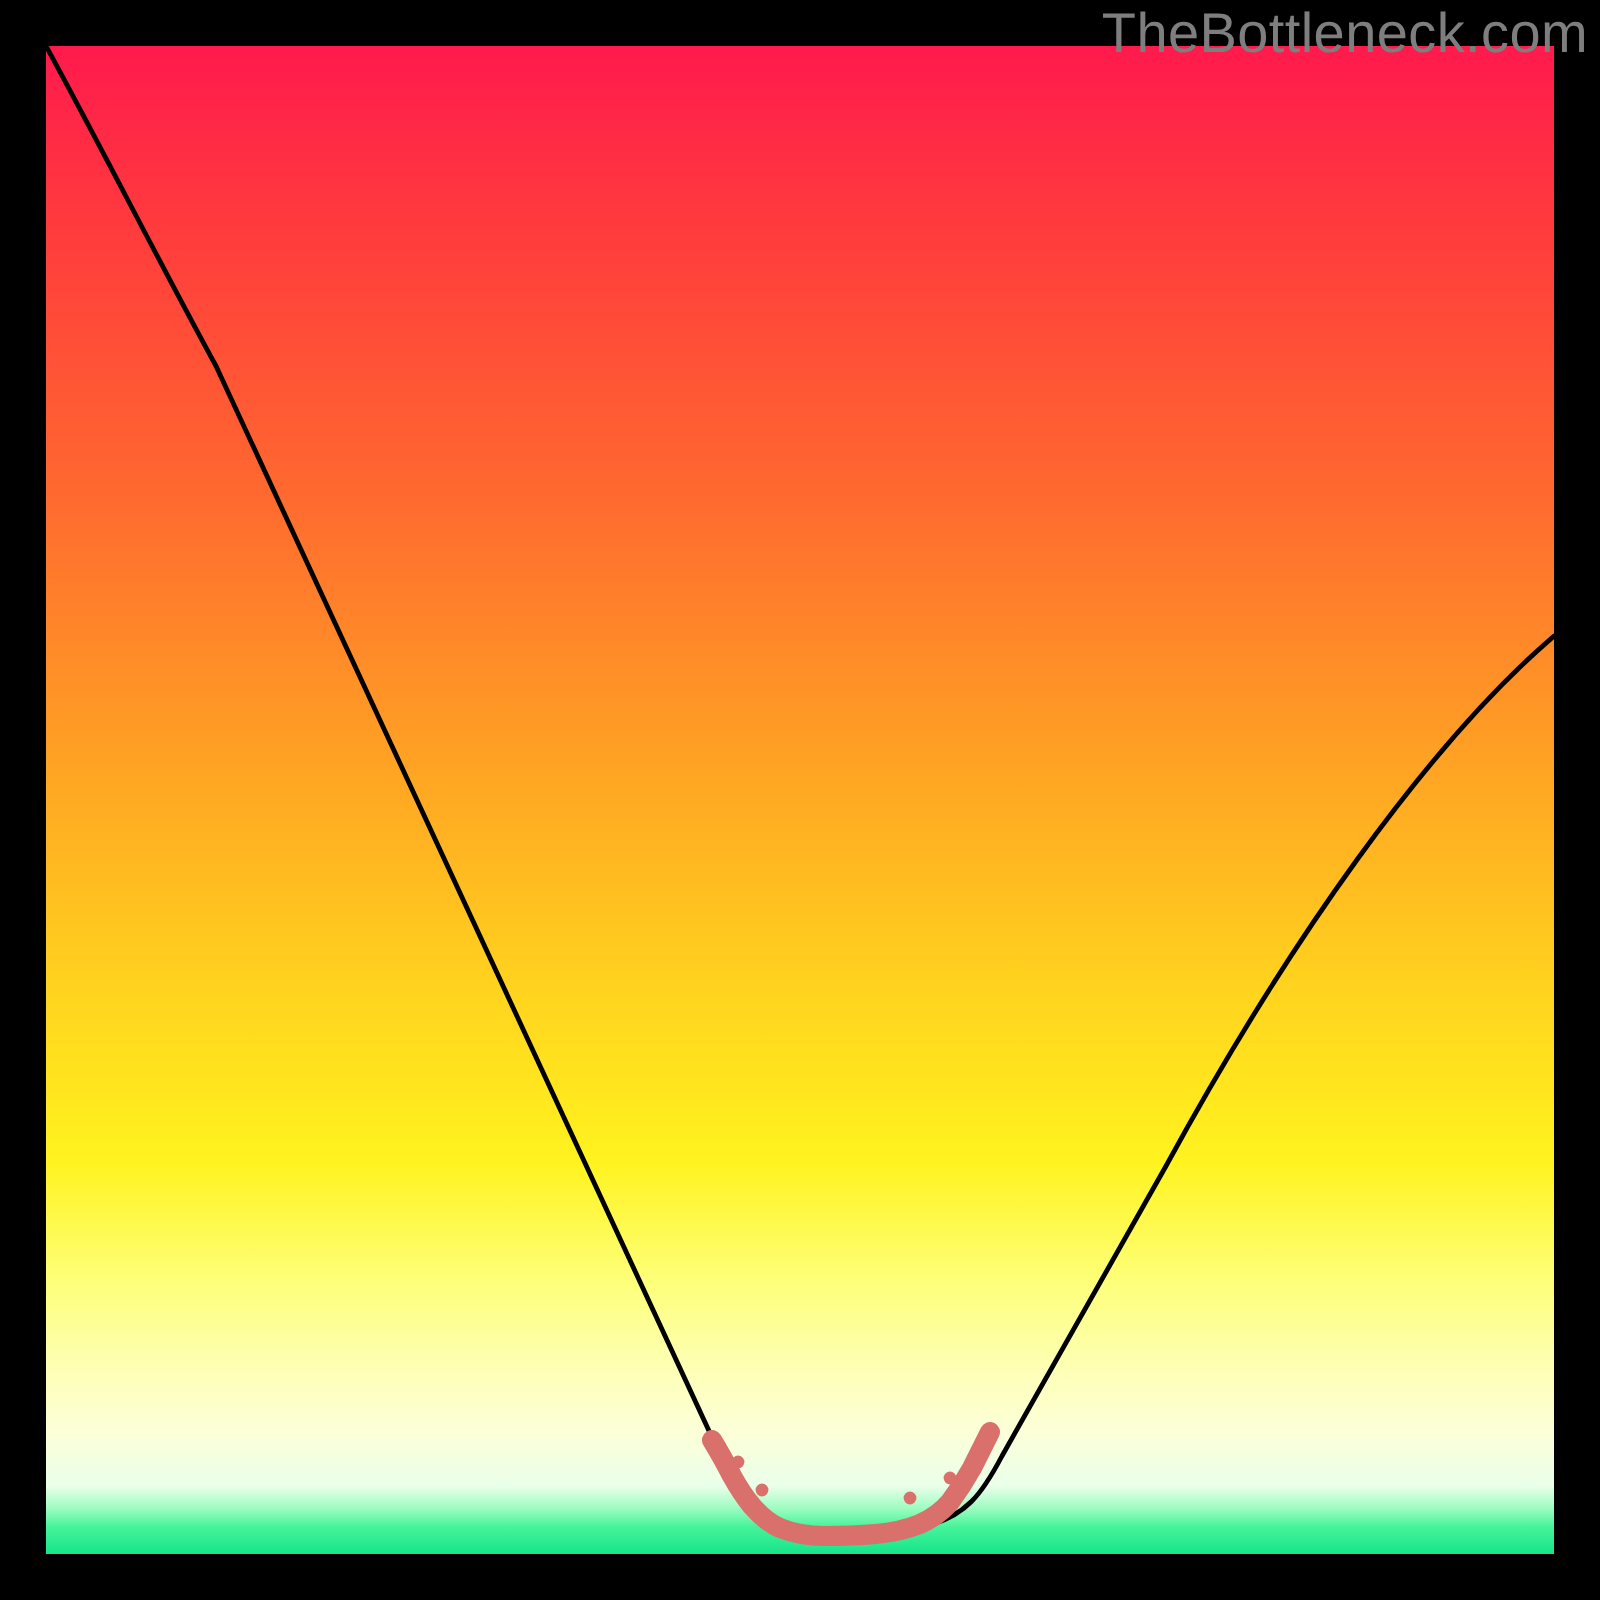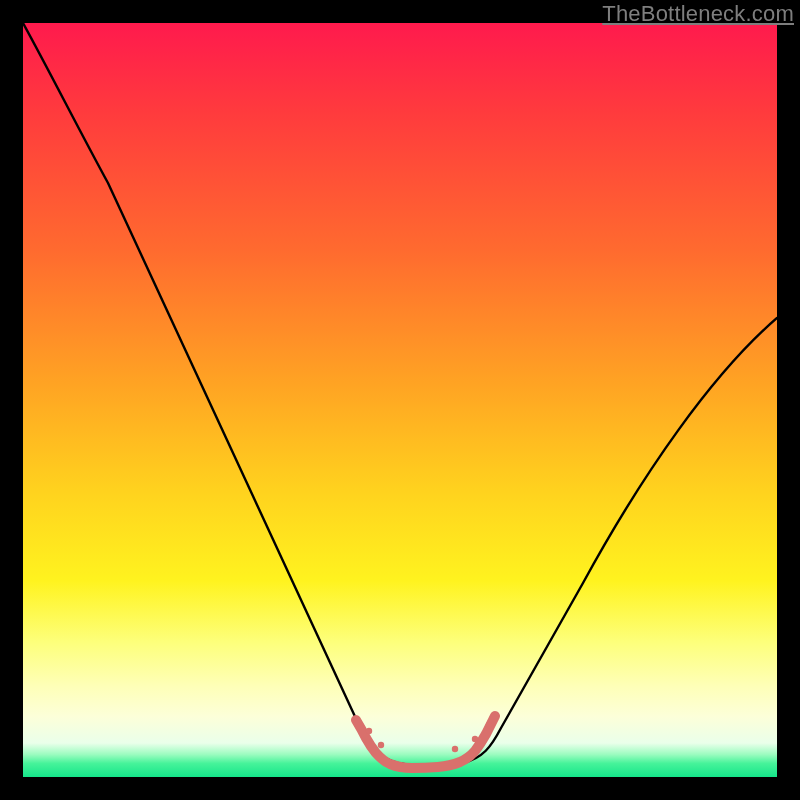--- a/index.html
+++ b/index.html
@@ -44,25 +44,24 @@
   }
   .curve {
     position: absolute;
     inset: 0;
   }
   .watermark {
     position: absolute;
     top: 1px;
     right: 6px;
     color: #7e7e7e;
-    font-size: 22px;
+    font-size: 28px;
     font-family: Arial, sans-serif;
     letter-spacing: 0.2px;
     user-select: none;
-    text-decoration: underline;
   }
 </style>
 </head>
 <body>
 
 <div class="frame">
 
   <div class="plot-area">
     <svg class="curve" viewBox="0 0 754 754" preserveAspectRatio="none">
 

